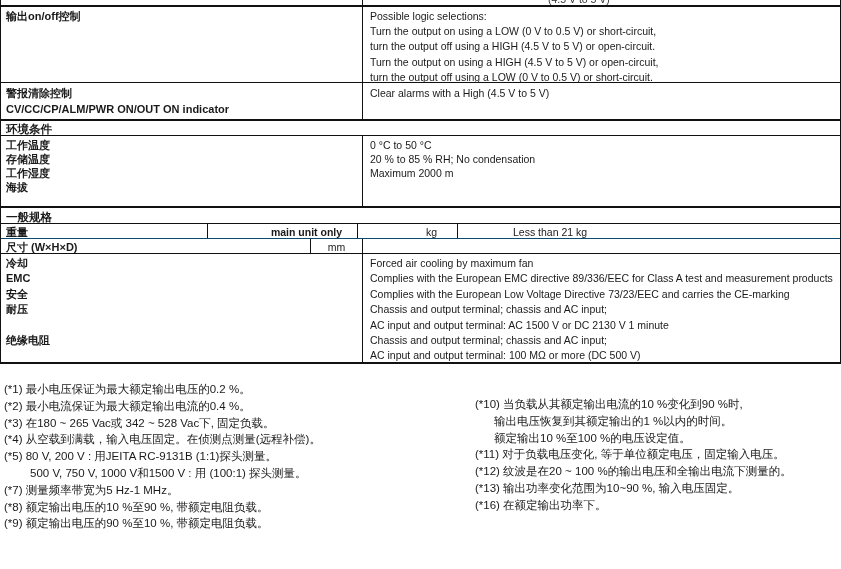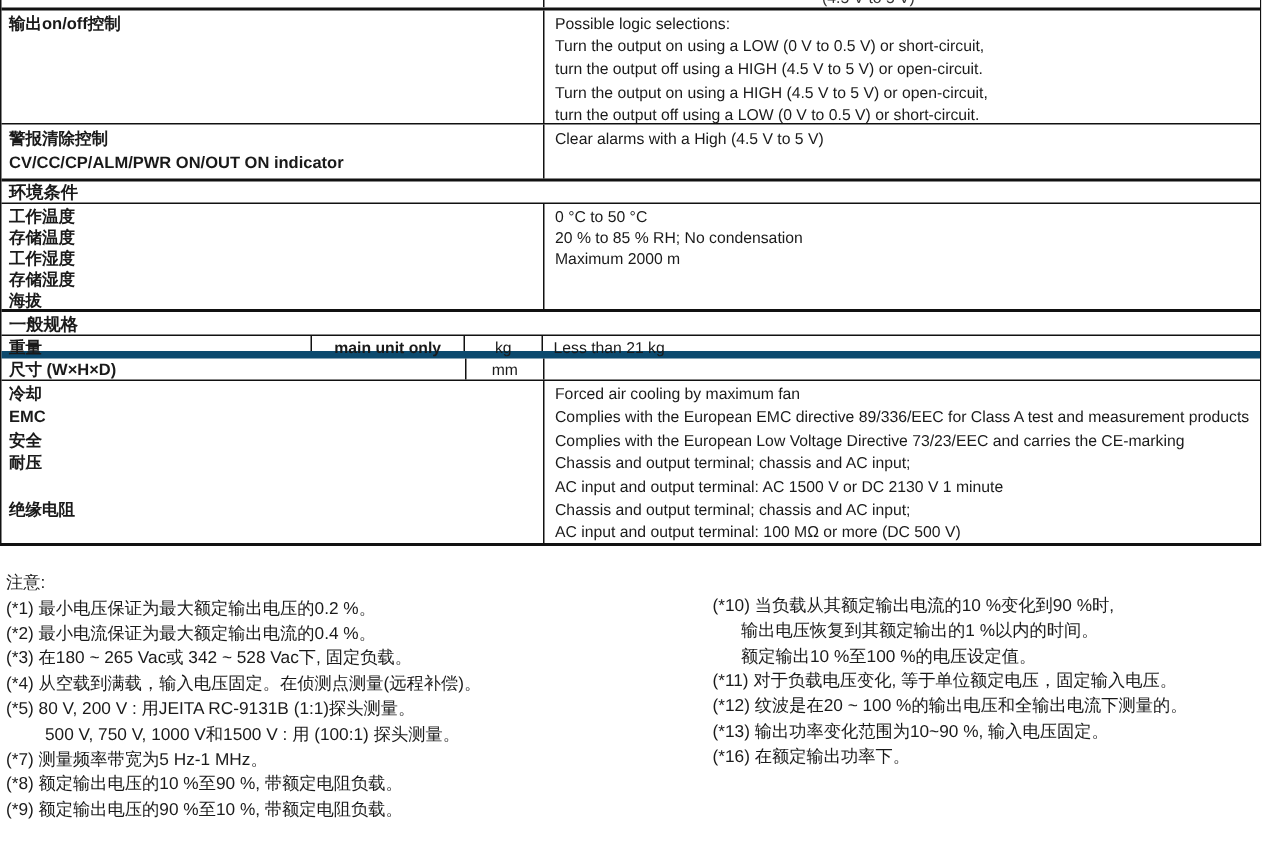--- a/index.html
+++ b/index.html
@@ -41,21 +41,21 @@
   .r-alarm { height:36px; }
   .r-alarm .lbl-col div, .r-alarm .val-col div { line-height:16.2px; height:16.2px; white-space:nowrap; }
   .sec-hdr {
     height:17px; border-top:2px solid #111; border-bottom:1px solid #111;
     font-weight:bold; font-size:11.5px; line-height:17px;
     padding-left:5px; box-sizing:border-box;
   }
   .sec-hdr.h2 { height:18px; line-height:18px; }
   .r-env { height:70px; }
   .r-env .lbl-col div, .r-env .val-col div { line-height:14px; height:14px; white-space:nowrap; }
-  .r-weight { height:15px; border-bottom:5px solid #0c4a6e; font-size:10.5px; line-height:14px; }
+  .r-weight { height:15px; border-bottom:1px solid #0c4a6e; font-size:10.5px; line-height:14px;gap:48px; }
   .r-weight .c-label { width:207px; flex:0 0 207px; border-right:1px solid #111; padding:1px 4px 0 5px; font-weight:bold; font-size:11px; }
   .r-weight .c-scope { width:102px; flex:0 0 102px; border-right:1px solid #111; text-align:center; font-weight:bold; padding-top:1px; }
   .r-weight .c-unit  { width:52px;  flex:0 0 52px;  border-right:1px solid #111; text-align:center; padding-top:1px; }
   .r-weight .c-value { flex:1 1 auto; padding:1px 4px 0 7px; }
   .r-dims { height:15px; border-bottom:1px solid #111; font-size:10.5px; line-height:14px; }
   .r-dims .c-label { width:310px; flex:0 0 310px; border-right:1px solid #111; padding:1px 4px 0 5px; font-weight:bold; font-size:11px; }
   .r-dims .c-unit  { width:52px;  flex:0 0 52px;  border-right:1px solid #111; text-align:center; padding-top:1px; }
   .r-dims .c-value { flex:1 1 auto; padding:1px 4px 0 7px; }
   .r-misc { height:108px; }
   .r-misc .lbl-col div, .r-misc .val-col div { line-height:15.4px; height:15.4px; white-space:nowrap; }
@@ -102,21 +102,20 @@
       </div>
     </div>
 
     <div class="sec-hdr">环境条件</div>
 
     <div class="row r-env">
       <div class="cell lbl-col">
         <div>工作温度</div>
         <div>存储温度</div>
         <div>工作湿度</div>
-        <div>存储湿度</div>
         <div>海拔</div>
       </div>
       <div class="cell val-col">
         <div>0 °C to 50 °C</div>
         <div>20 % to 85 % RH; No condensation</div>
         <div>Maximum 2000 m</div>
       </div>
     </div>
 
     <div class="sec-hdr h2">一般规格</div>
@@ -151,21 +150,20 @@
         <div>AC input and output terminal: AC 1500 V or DC 2130 V 1 minute</div>
         <div>Chassis and output terminal; chassis and AC input;</div>
         <div>AC input and output terminal: 100 MΩ or more (DC 500 V)</div>
       </div>
     </div>
 
   </div>
 
   <div class="notes">
     <div class="notes-left">
-      <div class="note-line">注意:</div>
       <div class="note-line">(*1) 最小电压保证为最大额定输出电压的0.2 %。</div>
       <div class="note-line">(*2) 最小电流保证为最大额定输出电流的0.4 %。</div>
       <div class="note-line">(*3) 在180 ~ 265 Vac或 342 ~ 528 Vac下, 固定负载。</div>
       <div class="note-line">(*4) 从空载到满载，输入电压固定。在侦测点测量(远程补偿)。</div>
       <div class="note-line">(*5) 80 V, 200 V : 用JEITA RC-9131B (1:1)探头测量。</div>
       <div class="note-line cont-l">500 V, 750 V, 1000 V和1500 V : 用 (100:1) 探头测量。</div>
       <div class="note-line">(*7) 测量频率带宽为5 Hz-1 MHz。</div>
       <div class="note-line">(*8) 额定输出电压的10 %至90 %, 带额定电阻负载。</div>
       <div class="note-line">(*9) 额定输出电压的90 %至10 %, 带额定电阻负载。</div>
     </div>

